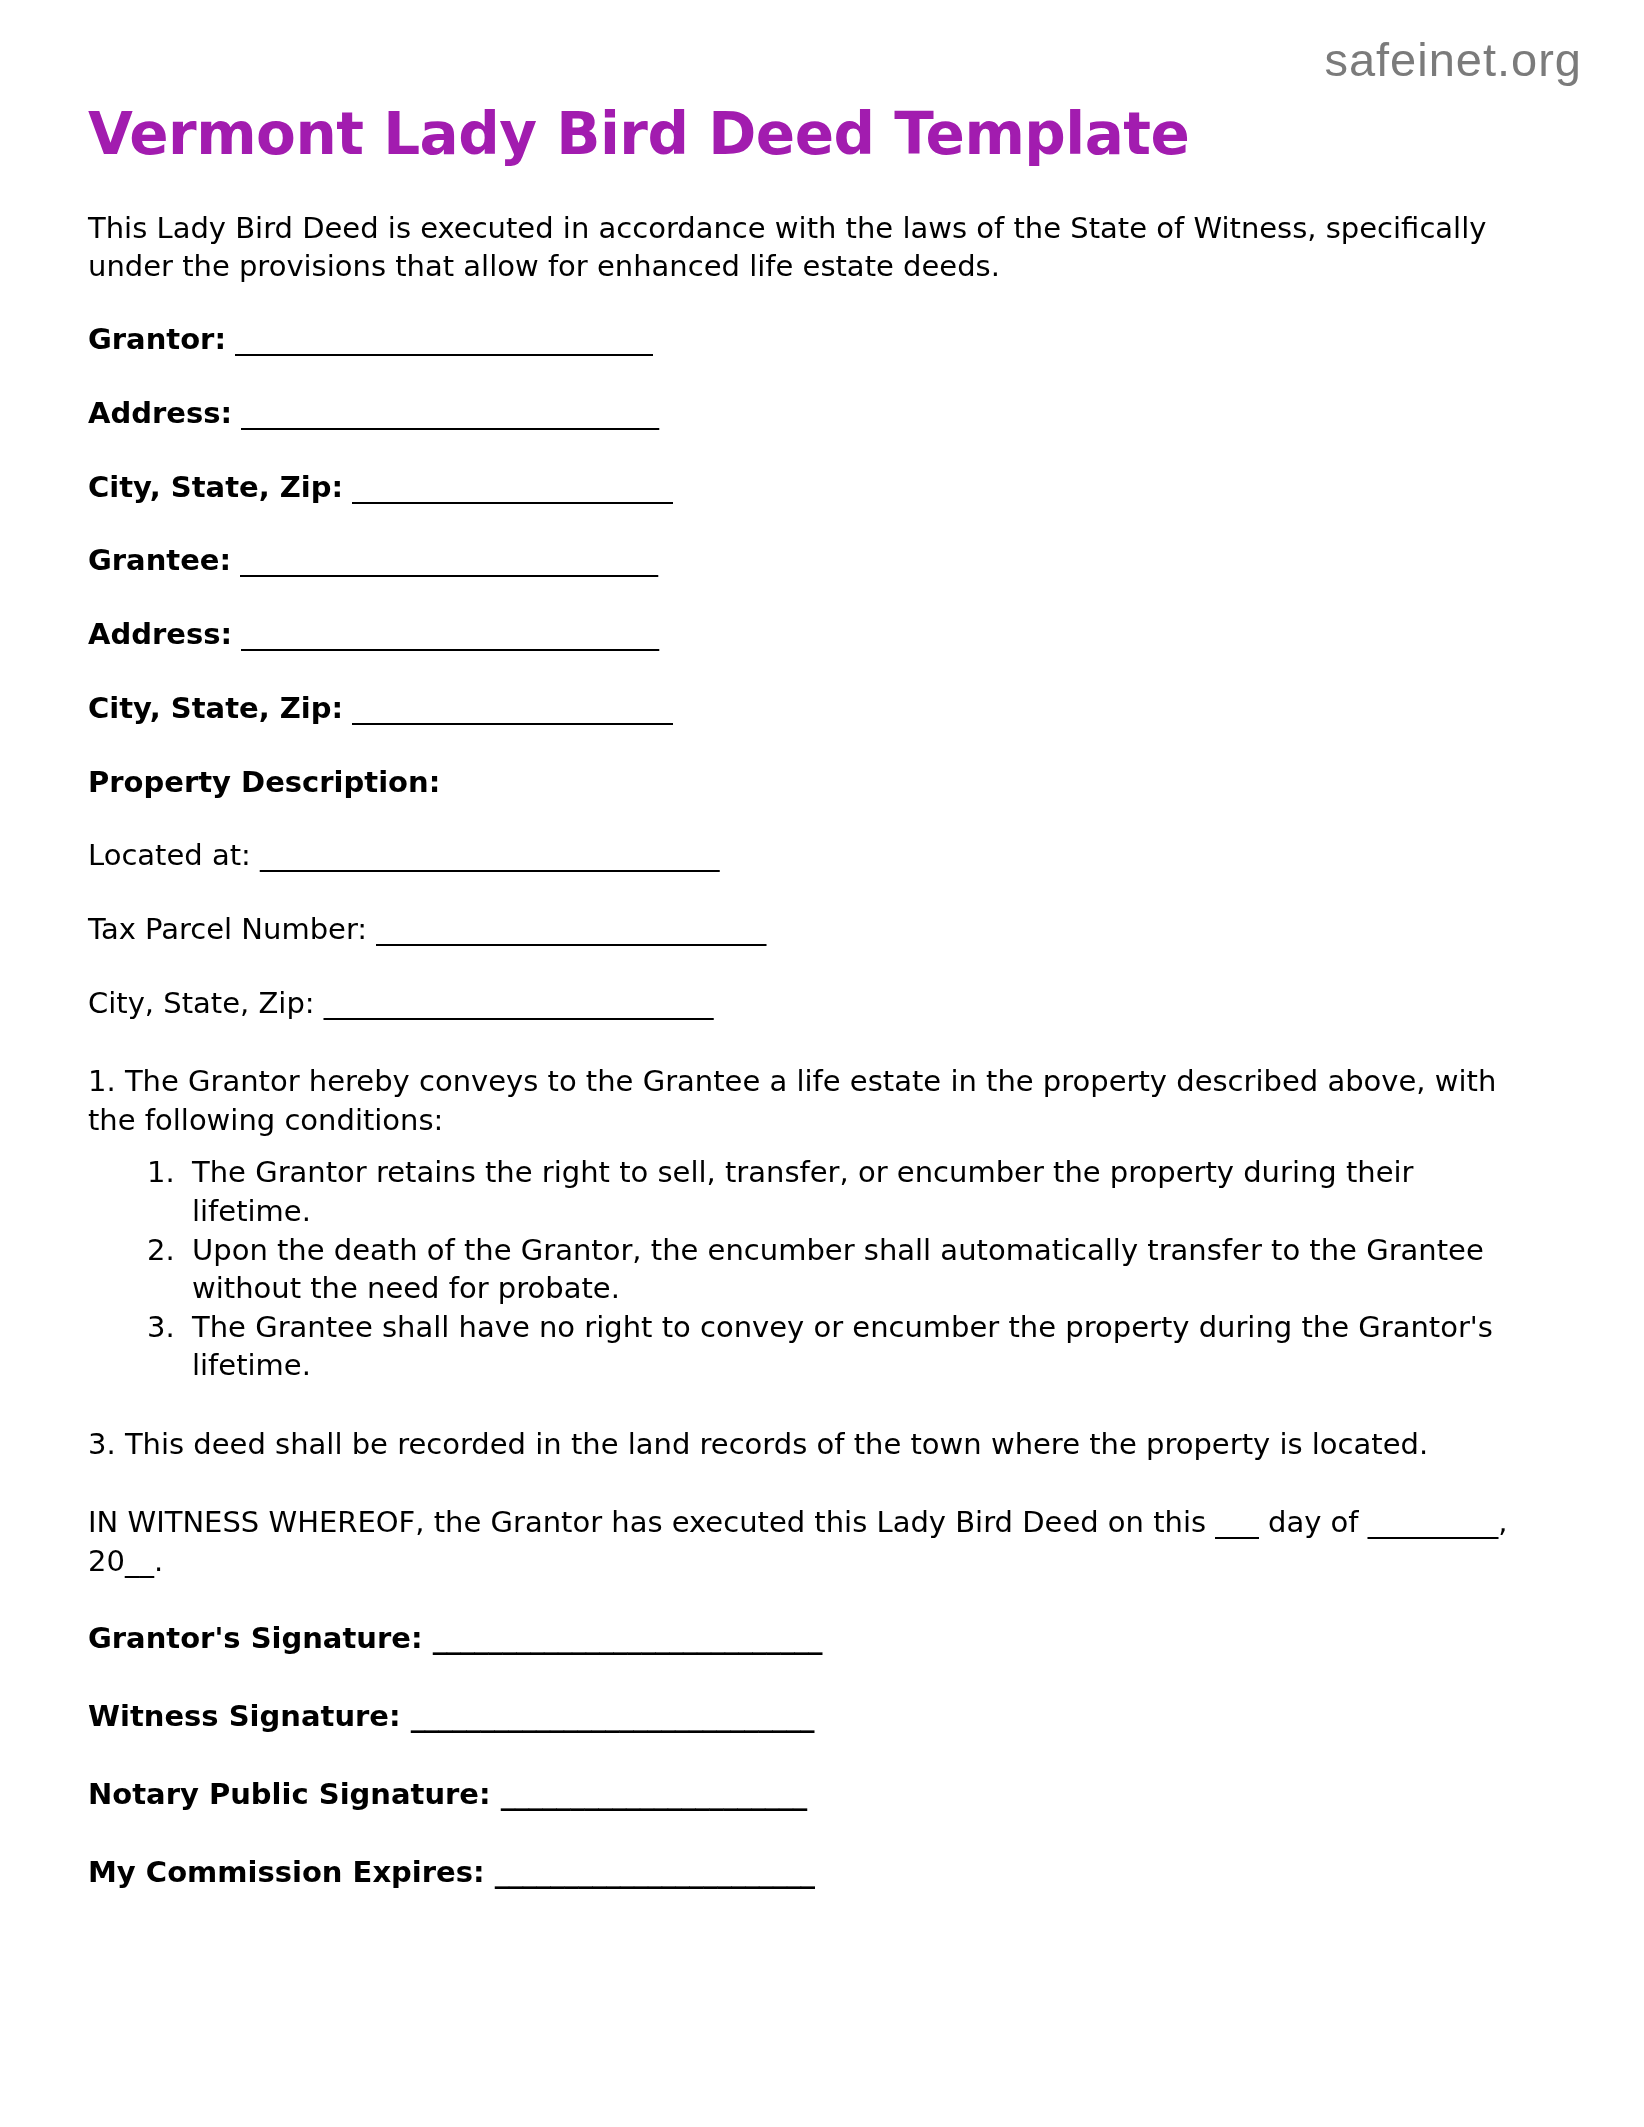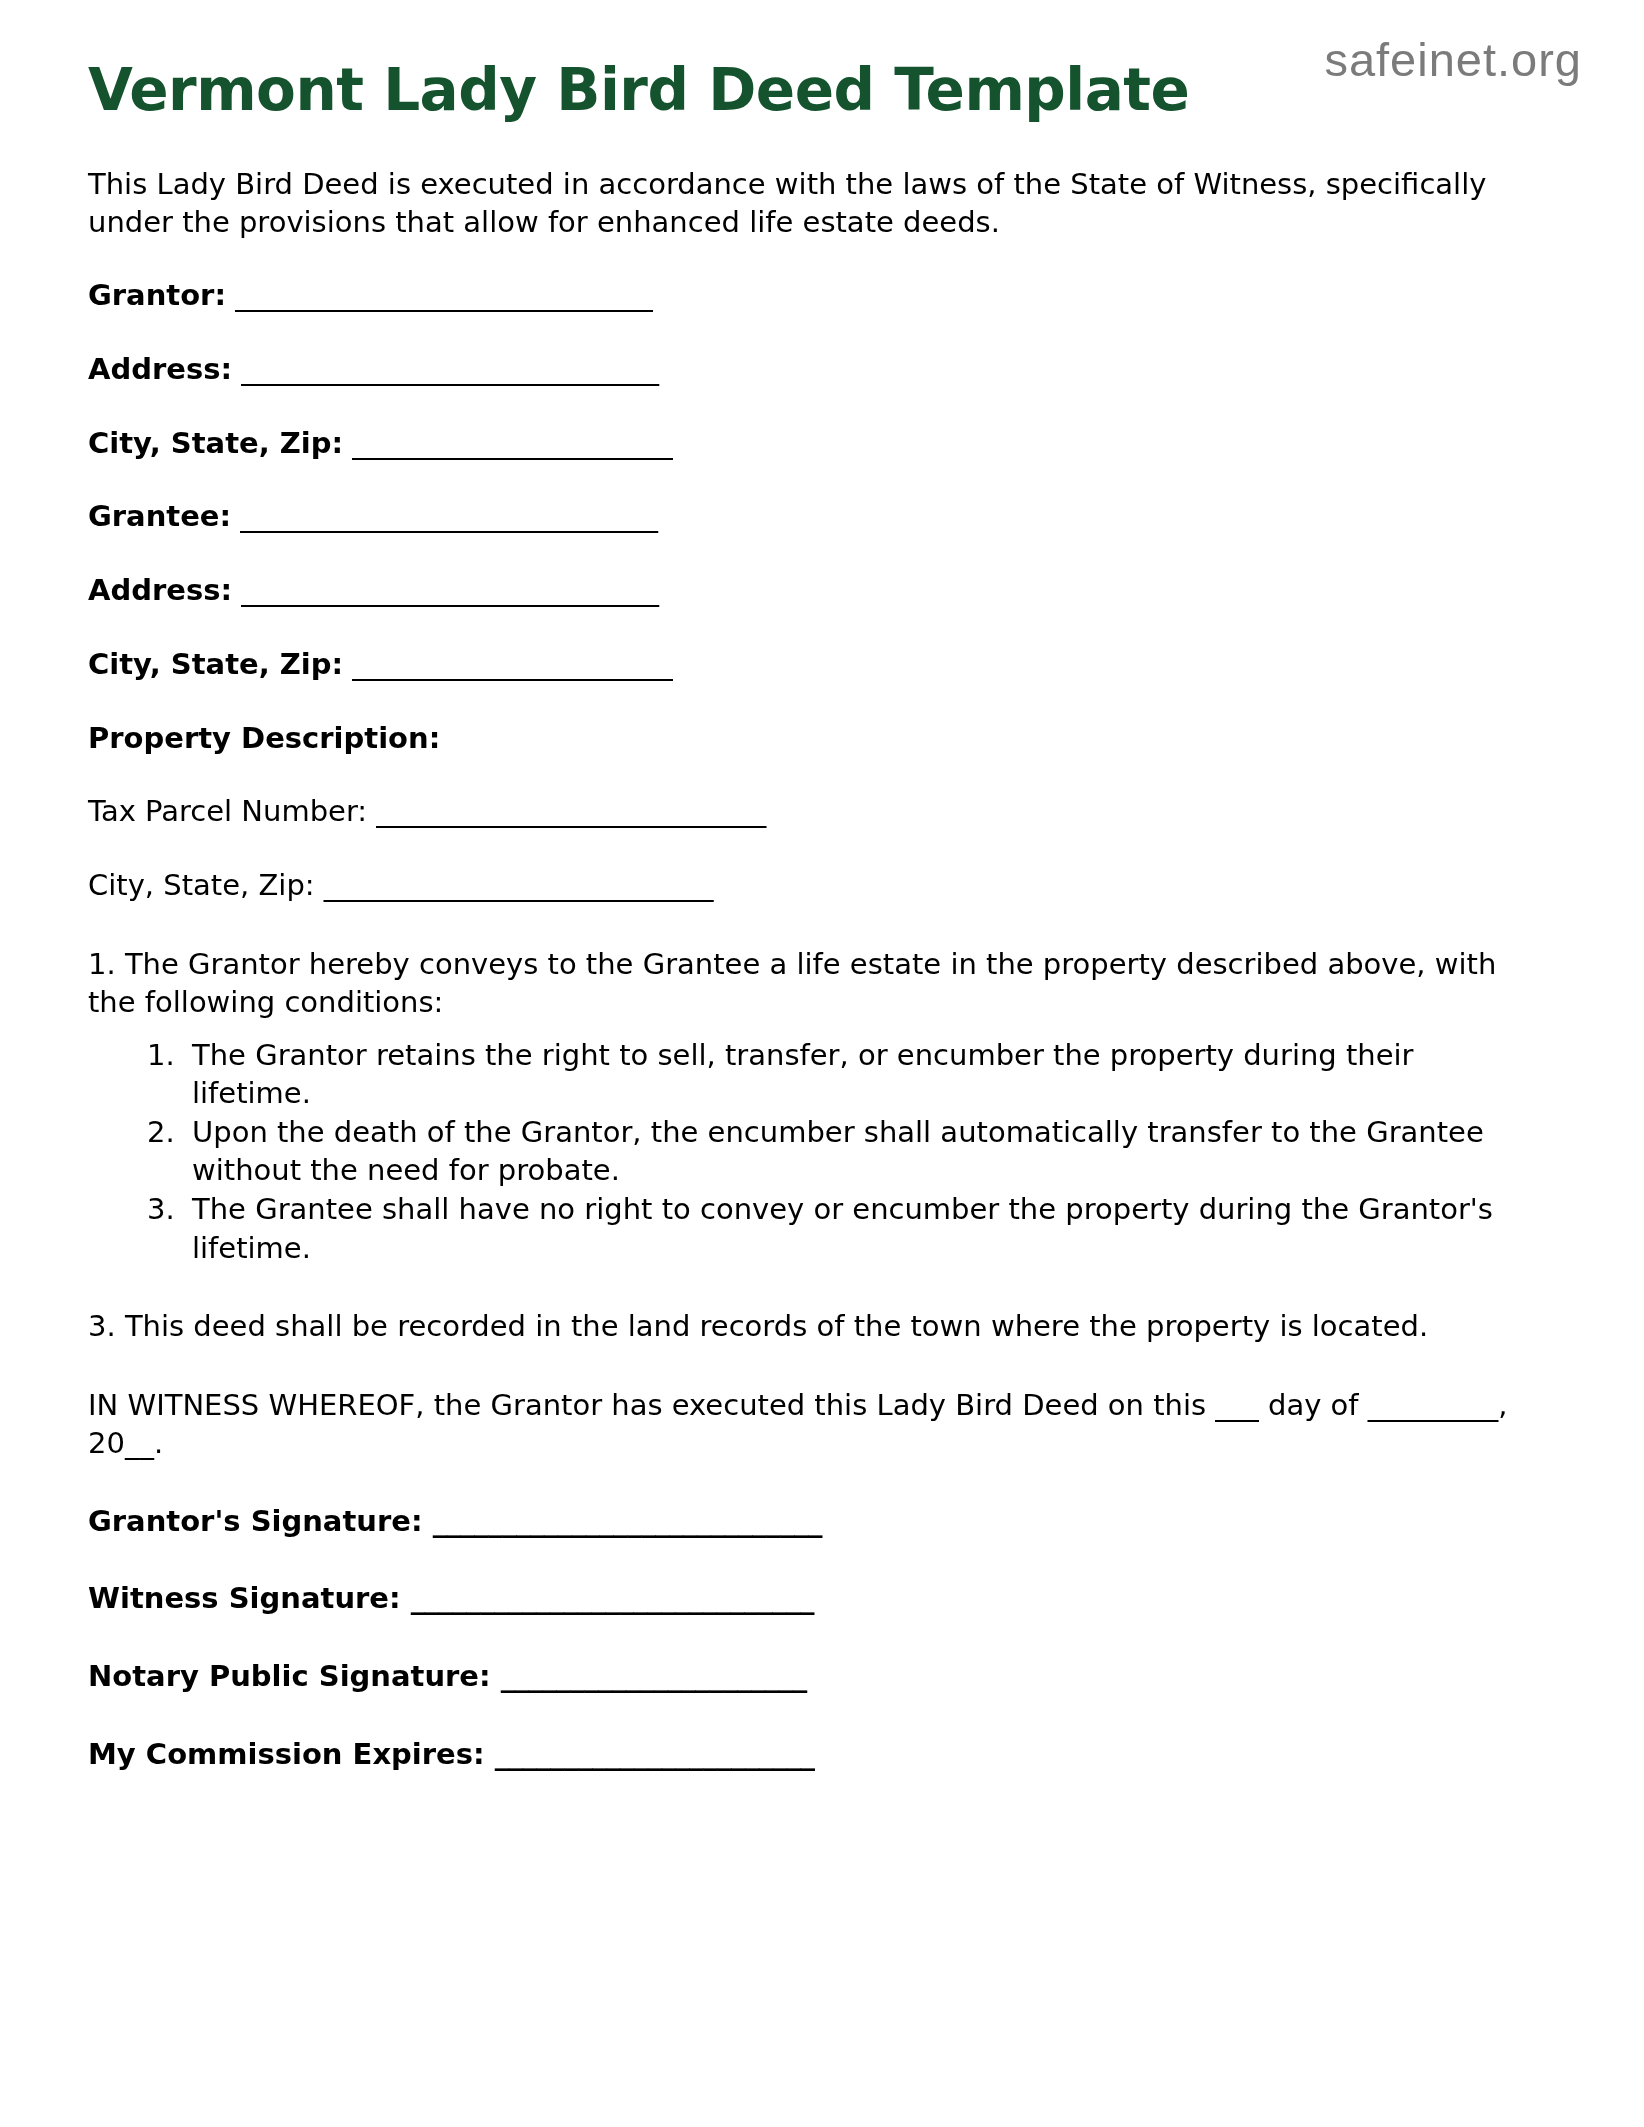--- a/index.html
+++ b/index.html
@@ -34,27 +34,27 @@
     font-size: 47px;
     letter-spacing: 1px;
     color: #7b7b7b;
     white-space: nowrap;
     line-height: 1;
   }
 
   
   .doc-title {
     margin: 0;
-    padding-top: 60px;
+    padding-top: 104px;
     font-family: "DejaVu Sans", sans-serif;
     font-weight: bold;
     font-size: 58px;
     line-height: 1.05;
     letter-spacing: -0.5px;
-    color: #14532d;
+    color: #a21caf;
   }
 
   
   .para {
     font-size: 29px;
     line-height: 1.32;
     margin: 0;
     padding-top: 44px;
     max-width: 1420px;
   }
@@ -130,20 +130,21 @@
   <p class="field-line"><span class="field-label-bold">City, State, Zip:</span> <span class="blank">_______________________</span></p>
 
   <p class="field-line"><span class="field-label-bold">Grantee:</span> <span class="blank">______________________________</span></p>
 
   <p class="field-line"><span class="field-label-bold">Address:</span> <span class="blank">______________________________</span></p>
 
   <p class="field-line"><span class="field-label-bold">City, State, Zip:</span> <span class="blank">_______________________</span></p>
 
   <p class="section-head">Property Description:</p>
 
+  <p class="field-line"><span>Located at:</span> <span class="blank">_________________________________</span></p>
 
   <p class="field-line"><span>Tax Parcel Number:</span> <span class="blank">____________________________</span></p>
 
   <p class="field-line"><span>City, State, Zip:</span> <span class="blank">____________________________</span></p>
 
   <p class="clause">1. The Grantor hereby conveys to the Grantee a life estate in the property described above, with the following conditions:</p>
 
   <ol class="sub-list">
     <li>The Grantor retains the right to sell, transfer, or encumber the property during their lifetime.</li>
     <li>Upon the death of the Grantor, the encumber shall automatically transfer to the Grantee without the need for probate.</li>

